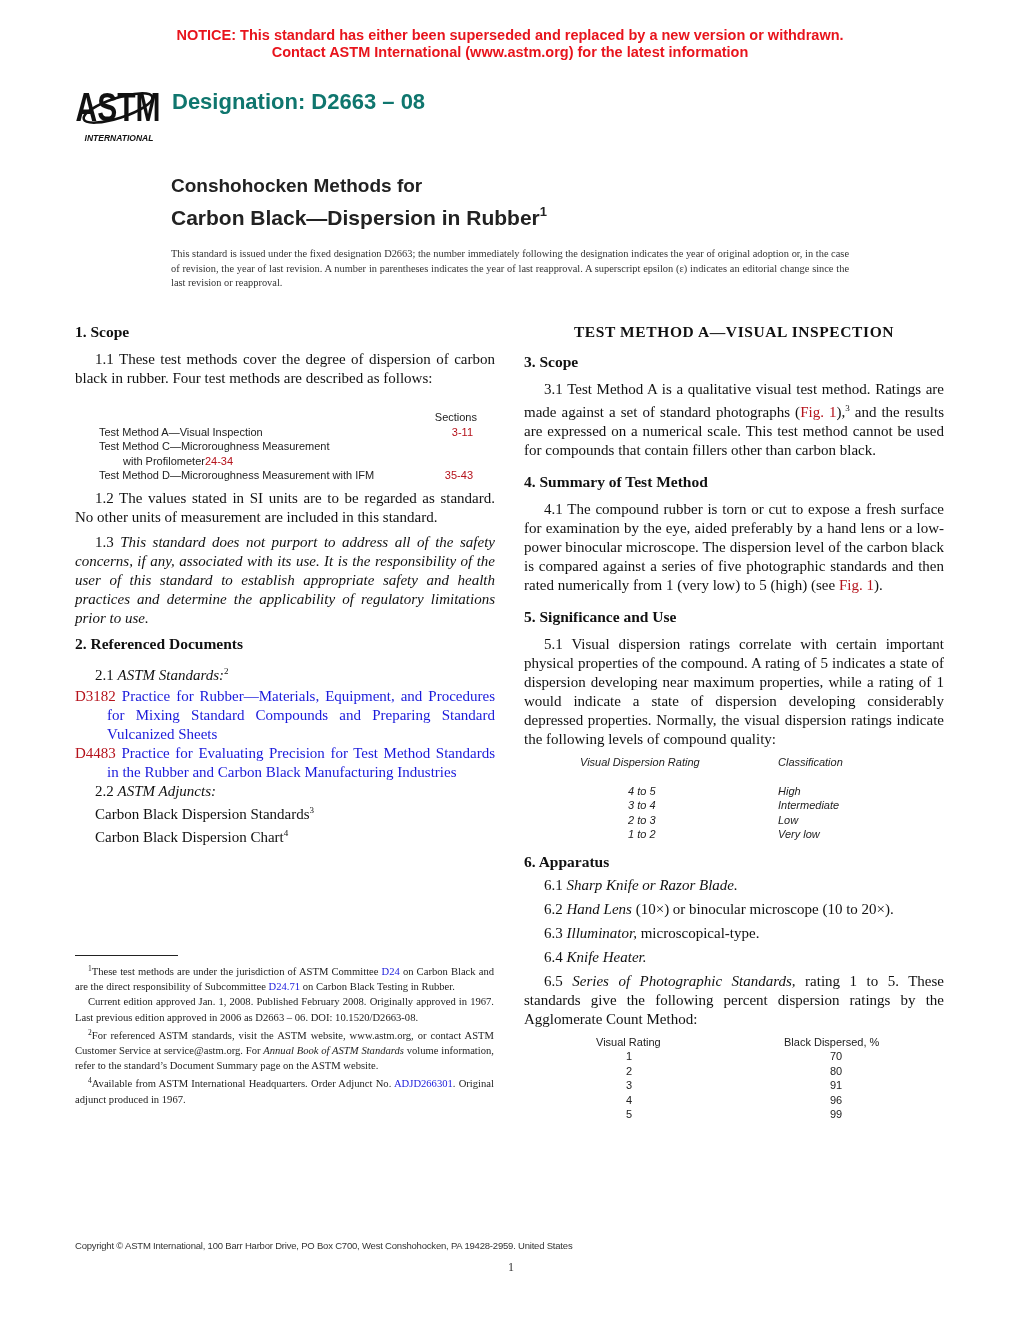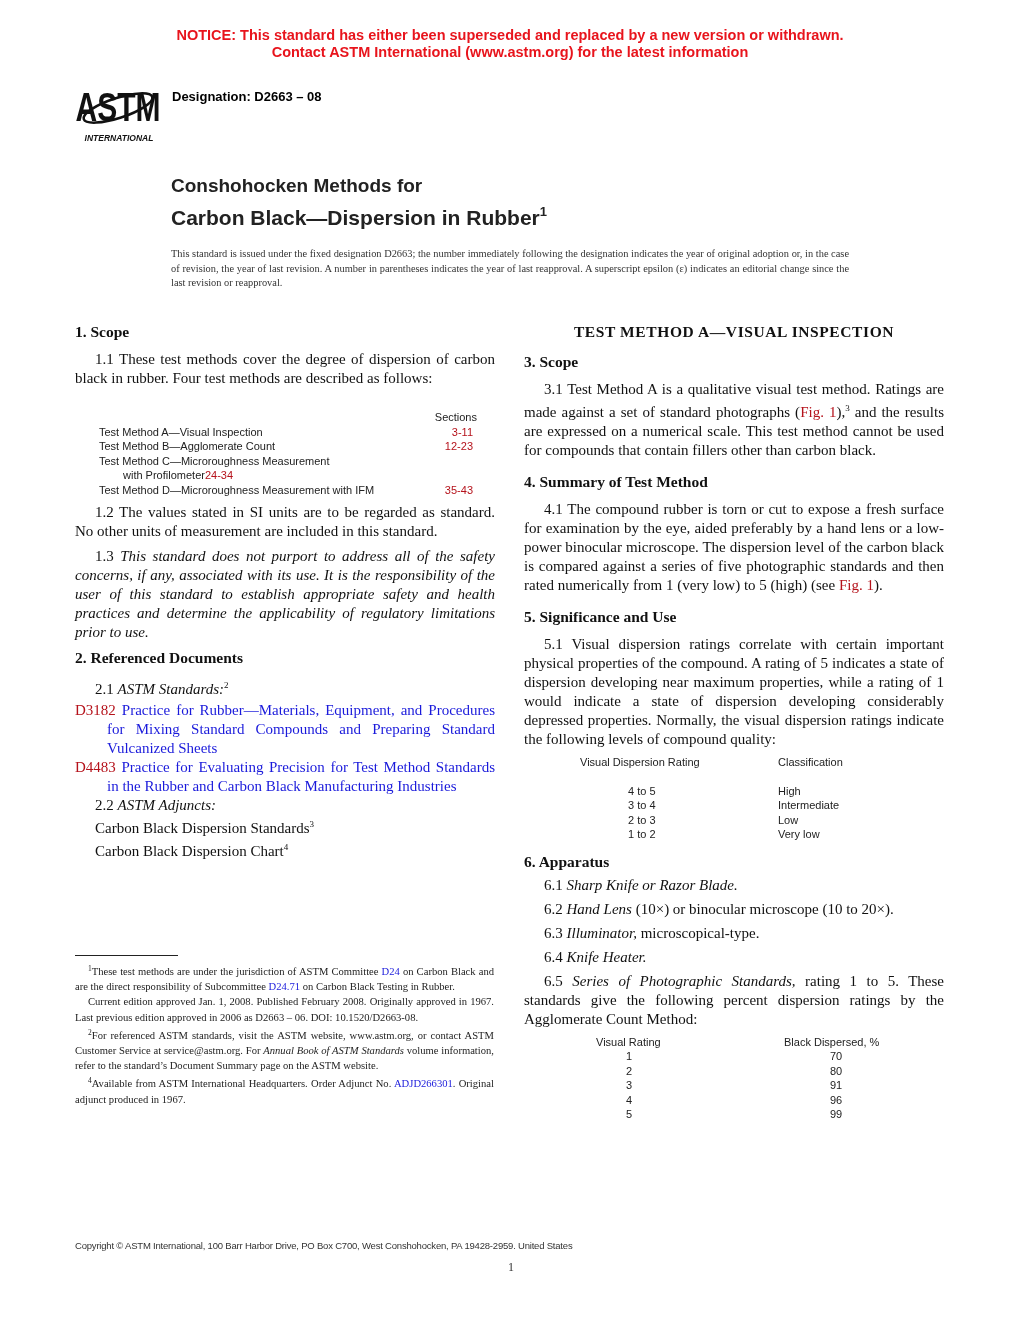--- a/index.html
+++ b/index.html
@@ -4,21 +4,21 @@
   <style>
     html, body { margin: 0; padding: 0; background: #ffffff; }
     body { width: 1020px; height: 1320px; position: relative; overflow: hidden; color: #111; }
     .dred { color: #b5121b; }
     .blue { color: #1a1adb; }
 
     .notice { position: absolute; top: 27px; left: 0; width: 1020px; text-align: center;
       font-family: "Liberation Sans", sans-serif; font-weight: bold; font-size: 14.5px; line-height: 16.5px; color: #e8141c; }
     .logo { position: absolute; left: 76px; top: 78px; width: 86px; height: 66px; }
     .designation { position: absolute; left: 172px; top: 89px; font-family: "Liberation Sans", sans-serif;
-      font-size: 13px; font-weight: bold; color: #000000; }
+      font-size: 22px; font-weight: bold; color: #0f766e; }
     .title { position: absolute; left: 171px; top: 174px; font-family: "Liberation Sans", sans-serif; font-weight: bold; color: #222; }
     .title .l1 { font-size: 19px; line-height: 24px; }
     .title .l2 { font-size: 21px; line-height: 28px; }
     .title sup { font-size: 13px; vertical-align: 9px; }
     .issued { position: absolute; left: 171px; top: 247px; width: 678px; font-family: "Liberation Serif", serif;
       font-size: 10.4px; line-height: 14.5px; color: #333; text-align: justify; }
 
     .col { position: absolute; top: 322px; width: 420px; font-family: "Liberation Serif", serif; font-size: 15px; line-height: 19px; }
     .col.left { left: 75px; }
     .col.right { left: 524px; }
@@ -64,24 +64,20 @@
 <div class="col left">
   <div class="h">1.  Scope</div>
   <div class="p">1.1 These test methods cover the degree of dispersion of carbon black in rubber. Four test methods are described as follows:</div>
 
   <div class="tbl" style="margin: 22px 0 6px 24px; width: 378px;">
     <div style="text-align:right; padding-right:0;">Sections</div>
     <div style="display:flex; justify-content:space-between;">
       <span>Test Method A—Visual Inspection</span>
       <span class="dred" style="padding-right:4px;">3-11</span>
     </div>
-    <div style="display:flex; justify-content:space-between;">
-      <span>Test Method B—Agglomerate Count</span>
-      <span class="dred" style="padding-right:4px;">12-23</span>
-    </div>
     <div style="display:flex; justify-content:flex-start;">
       <span>Test Method C—Microroughness Measurement</span>
       <span class="dred"></span>
     </div>
     <div style="display:flex; justify-content:flex-start;">
       <span style="padding-left:24px;">with Profilometer</span>
       <span class="dred" style="padding-right:4px;">24-34</span>
     </div>
     <div style="display:flex; justify-content:space-between;">
       <span>Test Method D—Microroughness Measurement with IFM</span>
@@ -114,21 +110,21 @@
 
   <div class="h">3.  Scope</div>
   <div class="p"><span>3.1 Test Method A is a qualitative visual test method. Ratings are made against a set of standard photographs (</span><span class="dred">Fig. 1</span><span>),</span><span class="sup">3</span><span> and the results are expressed on a numerical scale. This test method cannot be used for compounds that contain fillers other than carbon black.</span></div>
 
   <div class="h" style="margin-top:12px;">4.  Summary of Test Method</div>
   <div class="p"><span>4.1 The compound rubber is torn or cut to expose a fresh surface for examination by the eye, aided preferably by a hand lens or a low-power binocular microscope. The dispersion level of the carbon black is compared against a series of five photographic standards and then rated numerically from 1 (very low) to 5 (high) (see </span><span class="dred">Fig. 1</span><span>).</span></div>
 
   <div class="h" style="margin-top:12px;">5.  Significance and Use</div>
   <div class="p">5.1 Visual dispersion ratings correlate with certain important physical properties of the compound. A rating of 5 indicates a state of dispersion developing near maximum properties, while a rating of 1 would indicate a state of dispersion developing considerably depressed properties. Normally, the visual dispersion ratings indicate the following levels of compound quality:</div>
 
-  <div class="tbl" style="margin: 6px 0 10px 0;">
+  <div class="tbl" style="margin: 6px 0 10px 0; font-style: italic;">
     <div style="display:flex;">
       <span style="width:254px; padding-left:56px; box-sizing:border-box;">Visual Dispersion Rating</span>
       <span>Classification</span>
     </div>
     <div style="height:14px;"></div>
     <div style="display:flex;">
         <span style="width:254px; padding-left:104px; box-sizing:border-box;">4 to 5</span>
         <span>High</span>
       </div>
     <div style="display:flex;">

